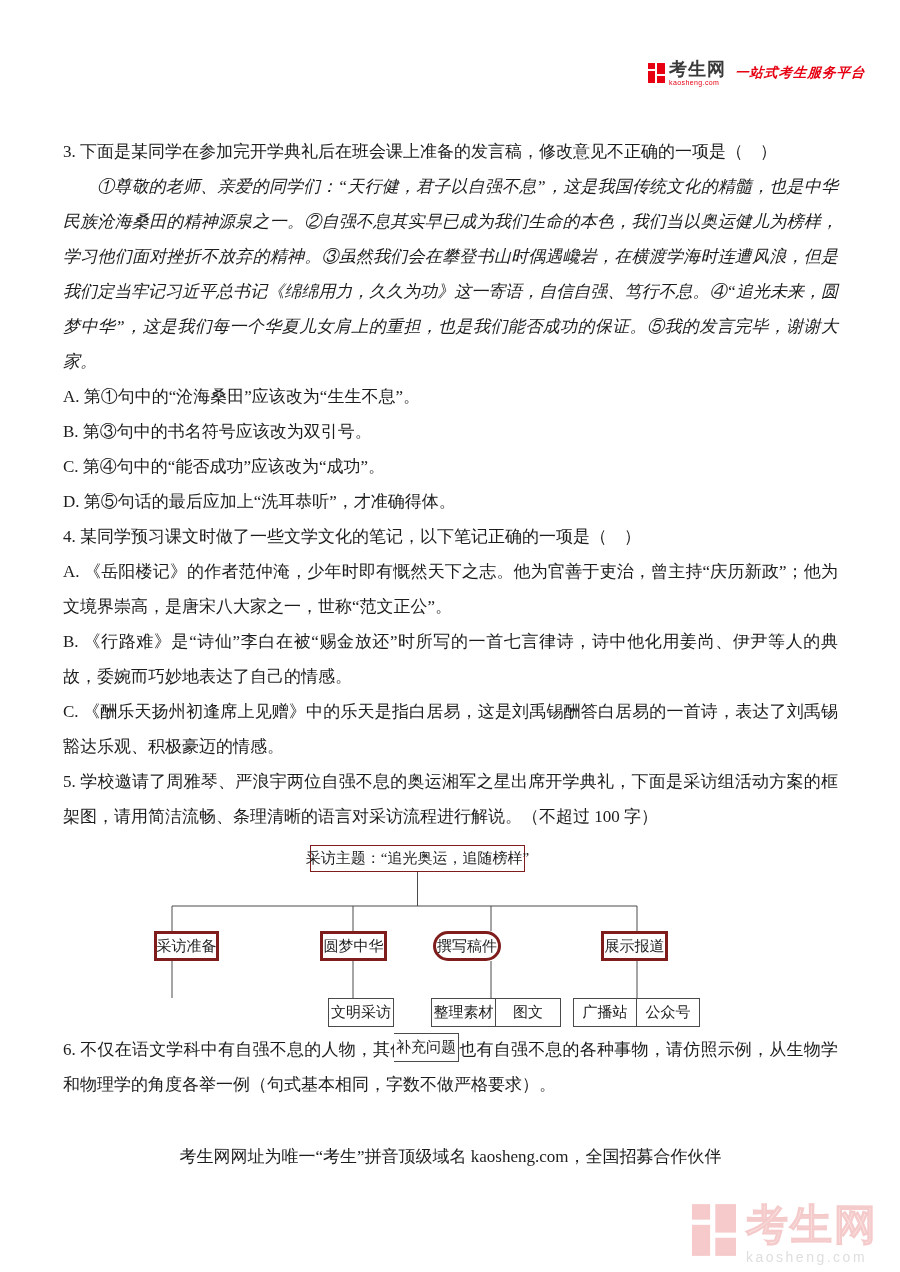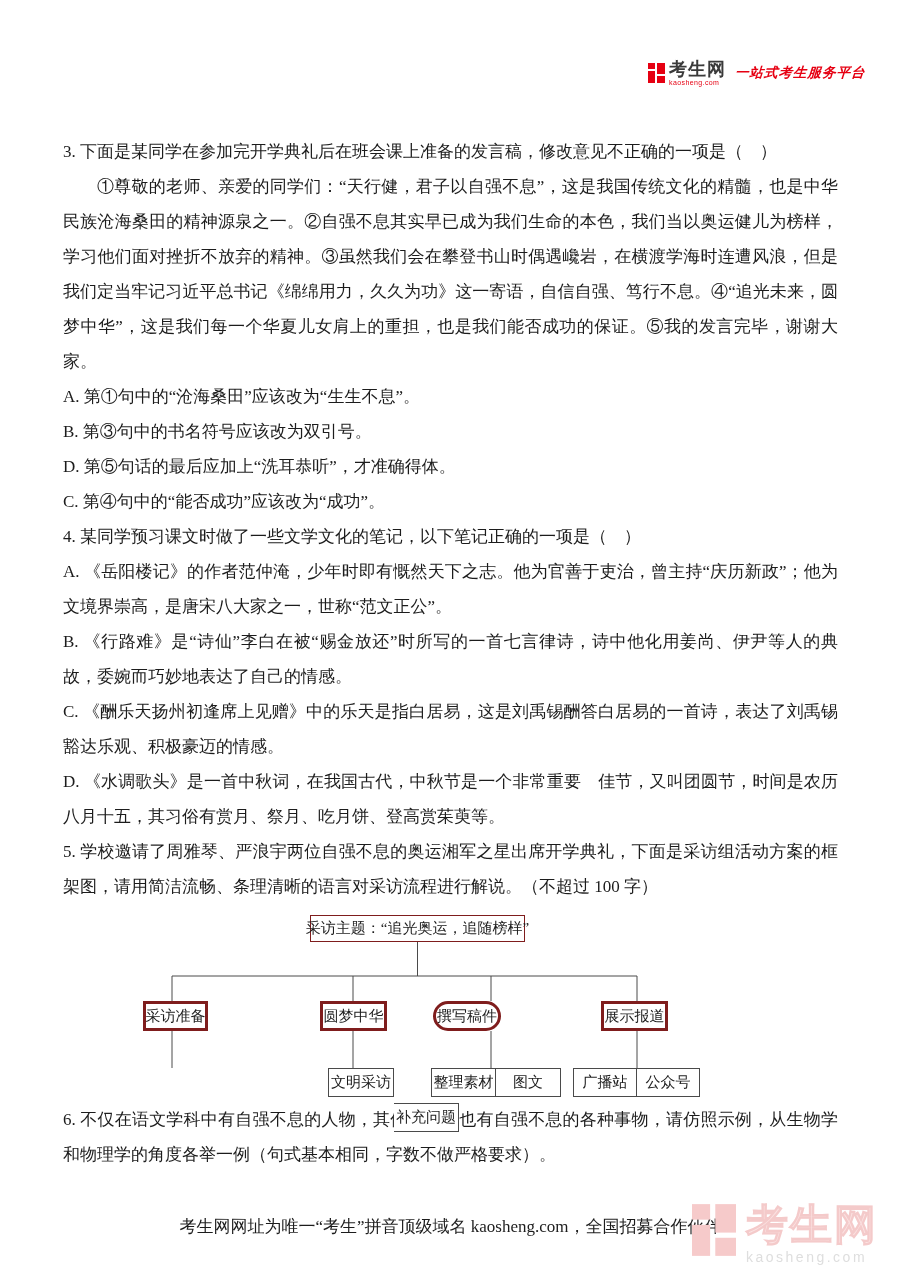--- a/index.html
+++ b/index.html
@@ -13,21 +13,21 @@
   .logo-cn{font-size:18px;font-weight:bold;color:#3a3a3a;letter-spacing:1px;
            font-family:"Liberation Sans","DejaVu Sans",sans-serif;}
   .logo-domain{font-size:7px;color:#e60012;letter-spacing:.4px;margin-top:1px;
            font-family:"Liberation Sans","DejaVu Sans",sans-serif;}
   .tagline{margin-left:9px;font-size:13.5px;font-weight:bold;color:#e60012;
            font-style:italic;letter-spacing:1px;transform:skewX(-4deg);}
 
   
   .content{position:absolute;left:63px;top:134px;width:775px;}
   .content p{margin:0;font-size:17px;line-height:35px;text-align:justify;text-justify:inter-ideograph;}
-  .indent{text-indent:2em;}
+  .indent{text-indent:2em;font-style:italic;}
 
   
   .flowchart{position:relative;width:775px;height:195px;margin:1px 0 2px 0;}
   .flowchart svg{position:absolute;left:0;top:0;}
   .fc-box{position:absolute;box-sizing:border-box;border:3px solid #7f1d1d;background:#fff;
           display:flex;align-items:center;justify-content:center;
           font-size:15px;color:#1c1c1c;white-space:nowrap;}
   .fc-root{left:247px;top:10px;width:215px;height:27px;border-width:1.5px;}
   .fc-mid{top:96px;height:30px;}
   .fc-group{position:absolute;top:163px;height:29px;display:flex;box-sizing:border-box;}
@@ -64,28 +64,27 @@
     </div>
     <div class="tagline">一站式考生服务平台</div>
   </div>
 
   <div class="content">
 
     <p>3. 下面是某同学在参加完开学典礼后在班会课上准备的发言稿，修改意见不正确的一项是（　）</p>
     <p class="indent">①尊敬的老师、亲爱的同学们：“天行健，君子以自强不息”，这是我国传统文化的精髓，也是中华民族沧海桑田的精神源泉之一。②自强不息其实早已成为我们生命的本色，我们当以奥运健儿为榜样，学习他们面对挫折不放弃的精神。③虽然我们会在攀登书山时偶遇巉岩，在横渡学海时连遭风浪，但是我们定当牢记习近平总书记《绵绵用力，久久为功》这一寄语，自信自强、笃行不息。④“追光未来，圆梦中华”，这是我们每一个华夏儿女肩上的重担，也是我们能否成功的保证。⑤我的发言完毕，谢谢大家。</p>
     <p>A. 第①句中的“沧海桑田”应该改为“生生不息”。</p>
     <p>B. 第③句中的书名符号应该改为双引号。</p>
+    <p>C. 第④句中的“能否成功”应该改为“成功”。</p>
     <p>D. 第⑤句话的最后应加上“洗耳恭听”，才准确得体。</p>
-    <p>C. 第④句中的“能否成功”应该改为“成功”。</p>
 
     <p>4. 某同学预习课文时做了一些文学文化的笔记，以下笔记正确的一项是（　）</p>
     <p>A. 《岳阳楼记》的作者范仲淹，少年时即有慨然天下之志。他为官善于吏治，曾主持“庆历新政”；他为文境界崇高，是唐宋八大家之一，世称“范文正公”。</p>
     <p>B. 《行路难》是“诗仙”李白在被“赐金放还”时所写的一首七言律诗，诗中他化用姜尚、伊尹等人的典故，委婉而巧妙地表达了自己的情感。</p>
     <p>C. 《酬乐天扬州初逢席上见赠》中的乐天是指白居易，这是刘禹锡酬答白居易的一首诗，表达了刘禹锡豁达乐观、积极豪迈的情感。</p>
-    <p>D. 《水调歌头》是一首中秋词，在我国古代，中秋节是一个非常重要　佳节，又叫团圆节，时间是农历八月十五，其习俗有赏月、祭月、吃月饼、登高赏茱萸等。</p>
 
     <p>5. 学校邀请了周雅琴、严浪宇两位自强不息的奥运湘军之星出席开学典礼，下面是采访组活动方案的框架图，请用简洁流畅、条理清晰的语言对采访流程进行解说。（不超过 100 字）</p>
 
     <div class="flowchart">
       <svg width="775" height="195" viewBox="0 0 775 195">
         <g stroke="#4a4a4a" stroke-width="1" fill="none">
           <line x1="354.5" y1="37" x2="354.5" y2="71"></line>
           <line x1="109" y1="71" x2="574" y2="71"></line>
           <line x1="109" y1="71" x2="109" y2="96"></line>
           <line x1="290" y1="71" x2="290" y2="96"></line>
@@ -93,21 +92,21 @@
           <line x1="574" y1="71" x2="574" y2="96"></line>
           <line x1="109" y1="126" x2="109" y2="163"></line>
           <line x1="290" y1="126" x2="290" y2="163"></line>
           <line x1="428" y1="126" x2="428" y2="163"></line>
           <line x1="574" y1="126" x2="574" y2="163"></line>
         </g>
       </svg>
 
       <div class="fc-box fc-root">采访主题：“追光奥运，追随榜样”</div>
 
-      <div class="fc-box fc-mid" style="left:80px;width:65px;">采访准备</div>
+      <div class="fc-box fc-mid" style="left:91px;width:65px;">采访准备</div>
       <div class="fc-box fc-mid" style="left:257px;width:67px;">圆梦中华</div>
       <div class="fc-box fc-mid" style="left:370px;width:68px;border-radius:15px;">撰写稿件</div>
       <div class="fc-box fc-mid" style="left:538px;width:67px;">展示报道</div>
 
 
       <div class="fc-group" style="left:225px;padding-left:40px;">
         <div class="fc-cell" style="width:66px;">文明采访</div>
         <div class="fc-cell" style="width:65px;margin-top:35px;">补充问题</div>
       </div>
 

